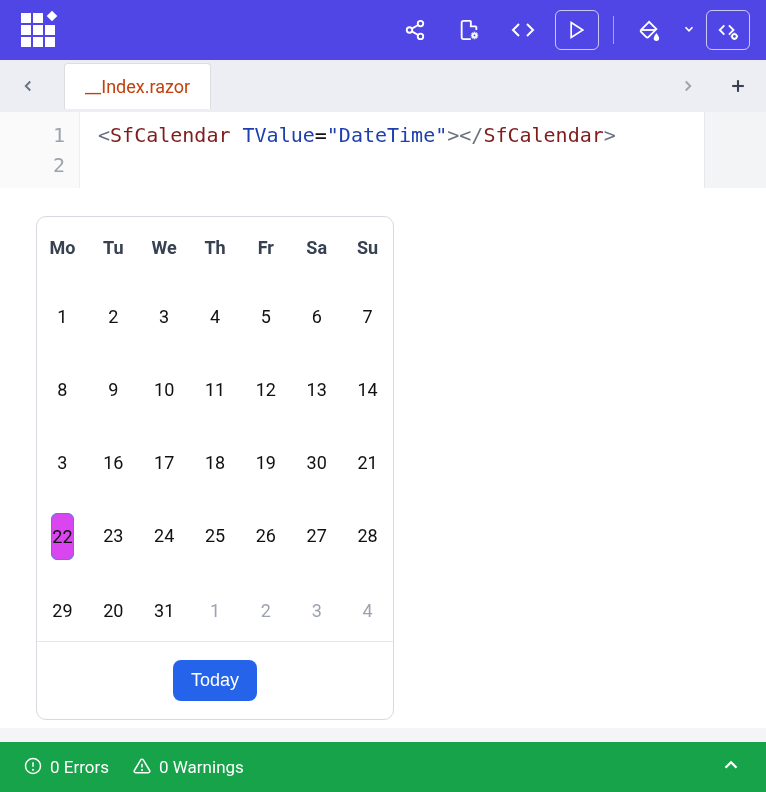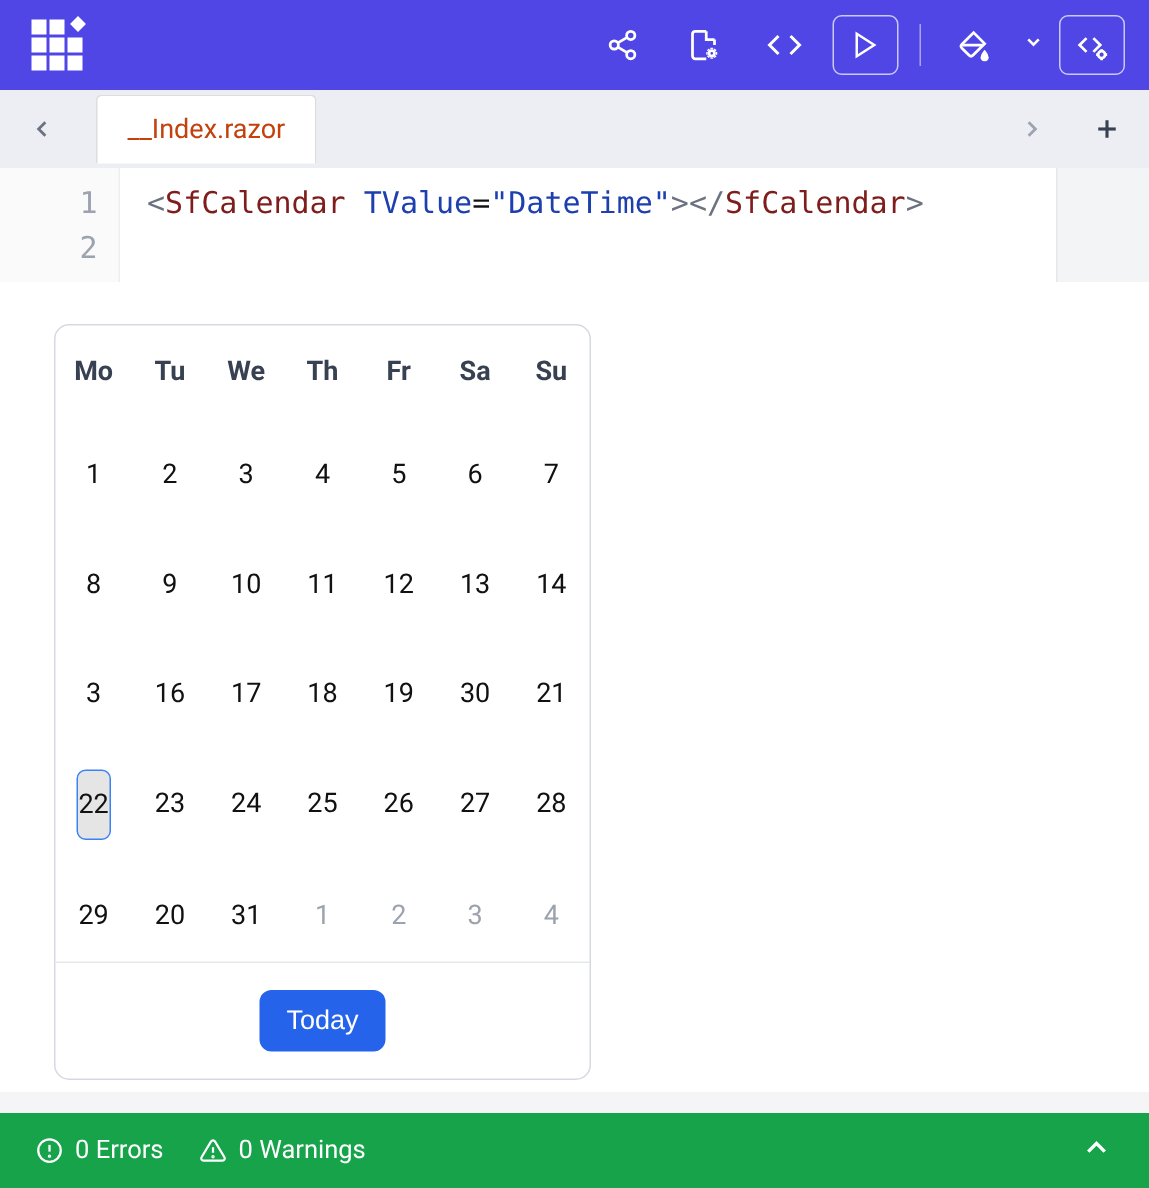--- a/index.html
+++ b/index.html
@@ -43,27 +43,27 @@
   
   .calendar { width: 358px; border:1px solid #d6dae0; border-radius:10px; background:#fff; }
   .cal-header { display:flex; align-items:center; padding: 18px 20px 10px 20px; }
   .cal-title { font-size:22px; font-weight:700; color:#111; }
   .cal-nav { margin-left:auto; display:flex; gap:20px; }
   .cal-nav-btn { width:28px; height:24px; display:flex; align-items:center; justify-content:center; color:#6b7280; cursor:pointer;}
   .cal-grid { display:grid; grid-template-columns: repeat(7, 1fr); padding: 10px 12px 6px 12px; text-align:center;gap:24px; }
   .cal-dow { font-weight:700; color:#374151; font-size:18px; padding:10px 0;}
   .cal-day { padding:12px 0; font-size:18px; color:#111; cursor:pointer; border-radius:6px; margin:2px; }
   .cal-day.other { color:#9ca3af; }
-  .cal-day.today { border:1.5px solid #3b82f6; background:#e5e5e5; }
+  .cal-day.today { border:1.5px solid #3b82f6; background:#d946ef; }
   .cal-footer { border-top:1px solid #e5e7eb; padding:18px; display:flex; justify-content:center;}
   .today-btn { background:#2563eb; color:#fff; border:none; border-radius:8px; padding:10px 18px; font-size:18px; cursor:pointer;}
   
   
   .statusbar { position:absolute; bottom:0; left:0; right:0; height:50px; background:#16a34a; color:#fff; display:flex; align-items:center; padding:0 24px; gap:24px; font-size:17px;}
-  .status-item { display:flex; align-items:center; gap:8px; }
+  .status-item { display:flex; align-items:flex-start; gap:8px; }
   .status-expand { margin-left:auto; cursor:pointer;}
 </style>
 </head>
 <body>
 
 <div class="toolbar">
   <div class="toolbar-left">
     <div class="tb-btn">
       <div class="logo-grid">
         <div></div>

